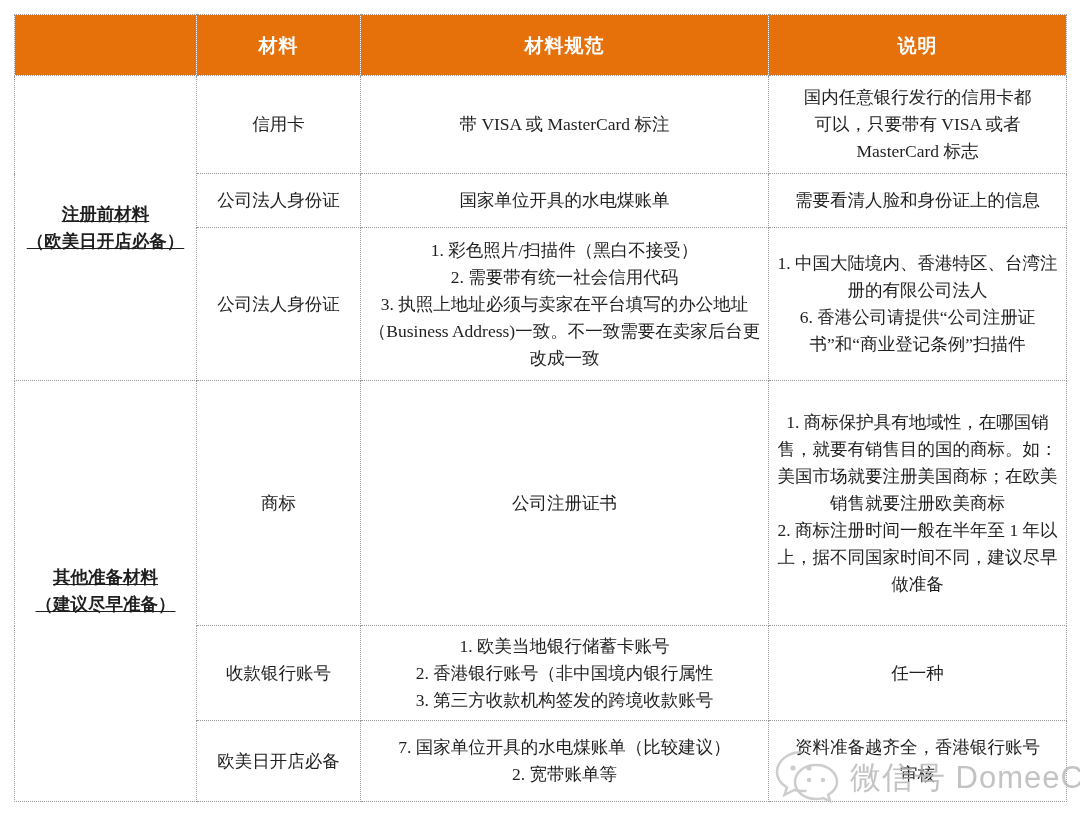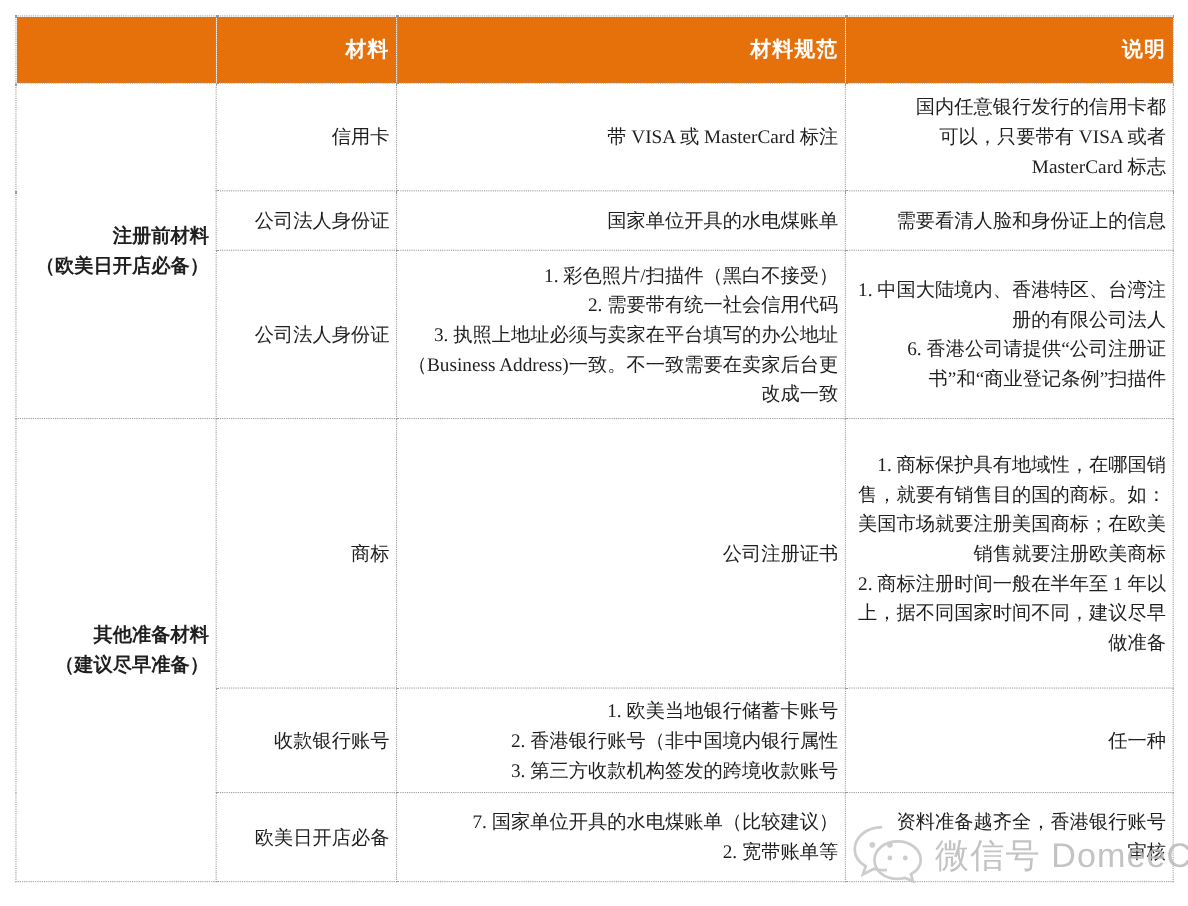--- a/index.html
+++ b/index.html
@@ -20,21 +20,21 @@
   table.materials {
     position: absolute;
     left: 14px;
     top: 14px;
     width: 1052px;
     border-collapse: collapse;
     table-layout: fixed;
   }
   .materials th, .materials td {
     border: 1px dotted #9a9a9a;
-    text-align: right;
+    text-align: center;
     vertical-align: middle;
     white-space: pre-line;
     padding: 2px 6px;
     font-size: 17.5px;
     line-height: 27px;
     color: #1f1f1f;
     overflow: hidden;
   }
   .materials thead th {
     background: #E6700A;
@@ -42,20 +42,21 @@
     font-weight: bold;
     font-size: 19px;
     height: 56px;
     letter-spacing: 1px;
   }
   .group-cell {
     font-weight: bold;
     font-size: 18px;
     line-height: 30px;
     color: #111111;
+    text-decoration: underline;
   }
   tr.r1 { height: 98px; }
   tr.r2 { height: 54px; }
   tr.r3 { height: 153px; }
   tr.r4 { height: 245px; }
   tr.r5 { height: 95px; }
   tr.r6 { height: 81px; }
   .watermark {
     position: absolute;
     left: 772px;

